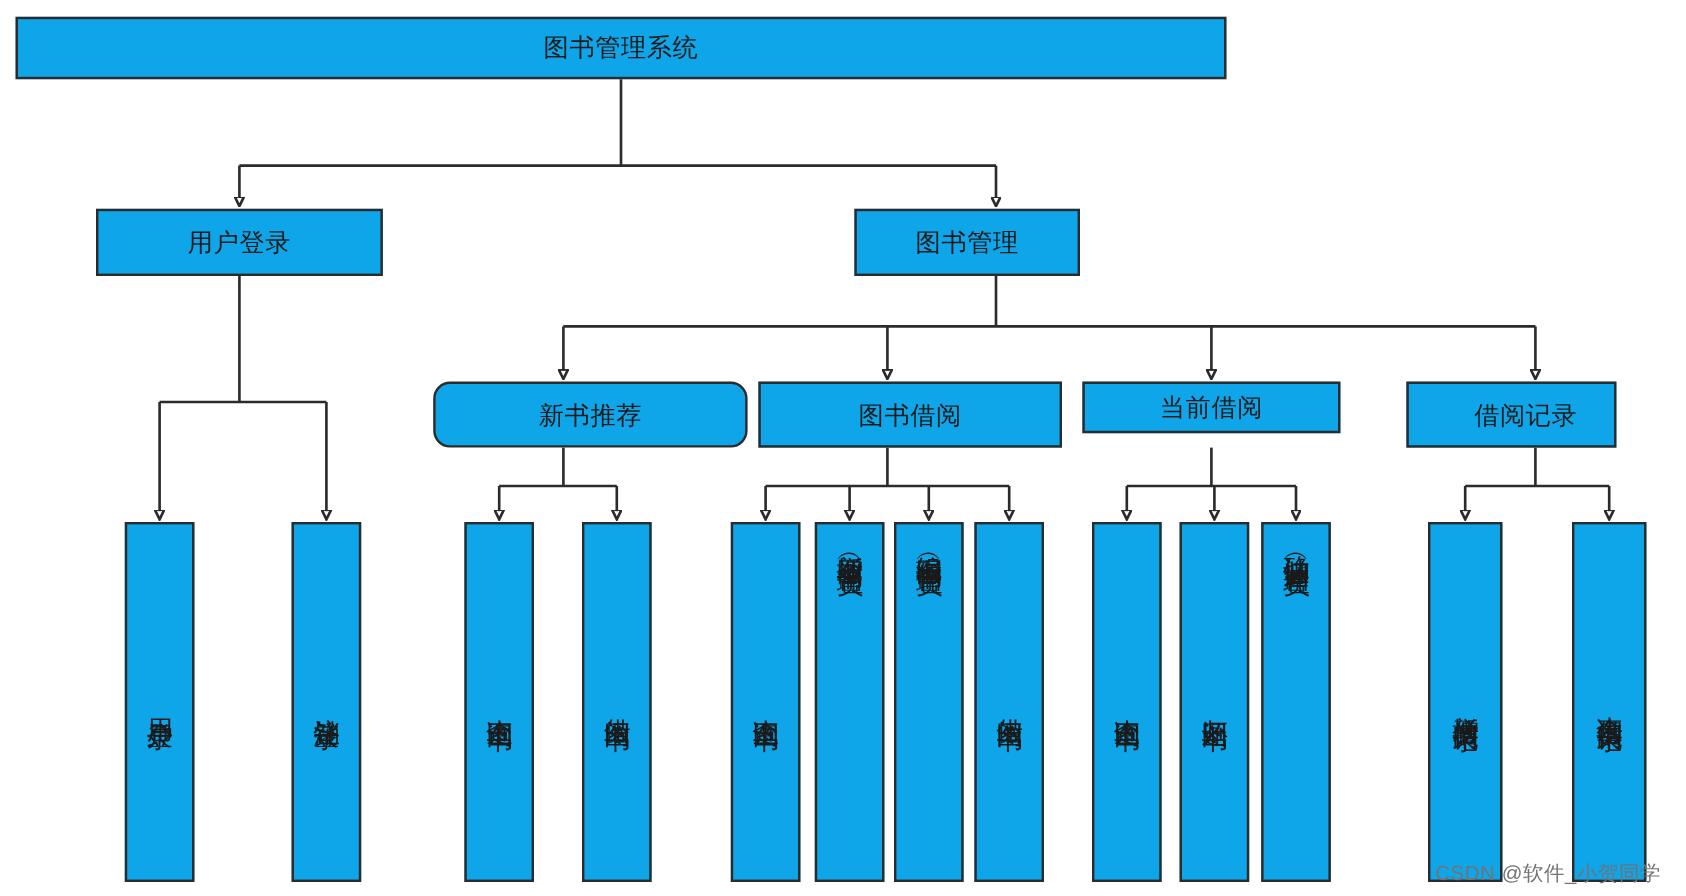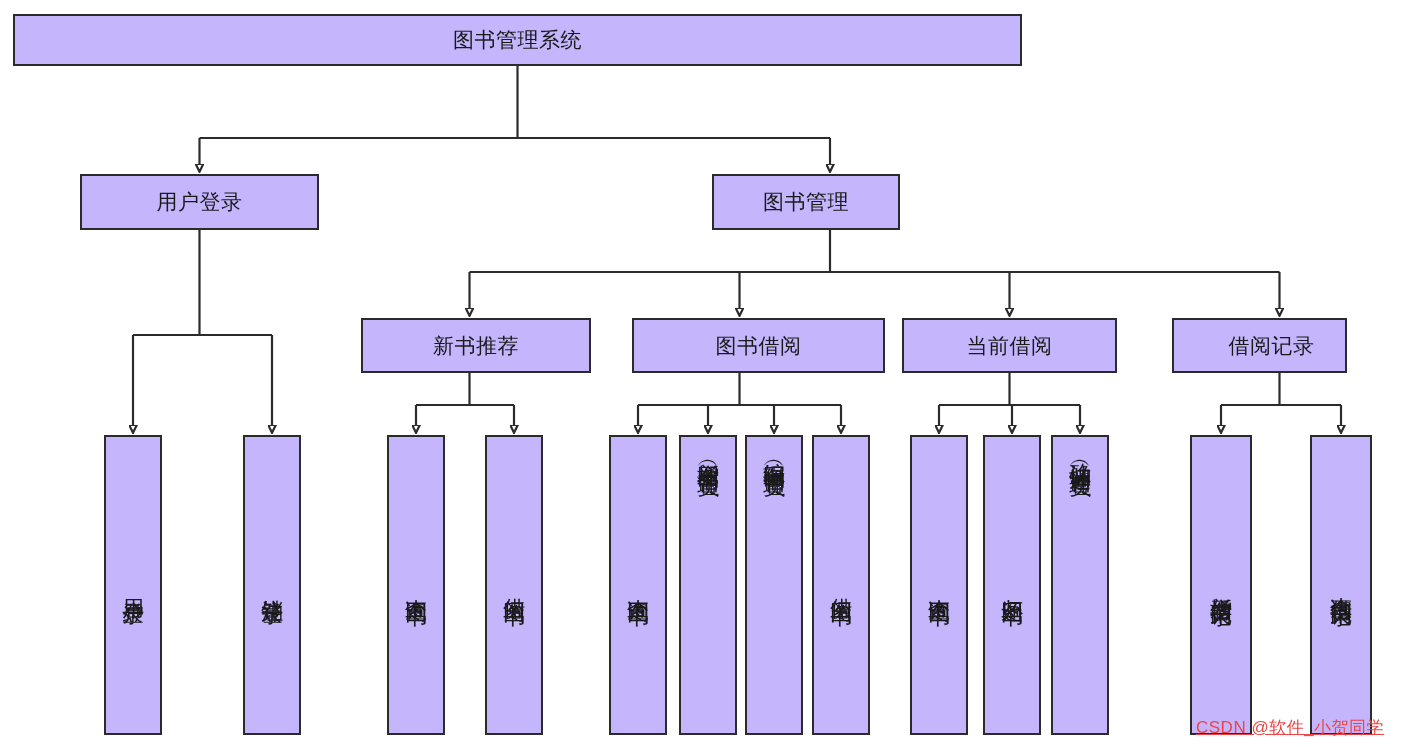--- a/index.html
+++ b/index.html
@@ -15,21 +15,21 @@
     position: relative;
   }
   #diagram-root {
     position: relative;
     width: 1405px;
     height: 747px;
   }
   .node {
     position: absolute;
     box-sizing: border-box;
-    background: #c4b5fd;
+    background: #0ea5e9;
     border: 2px solid #2b2b2b;
     display: flex;
     align-items: center;
     justify-content: center;
     color: #1a1a1a;
   }
   .node.horiz {
     font-size: 21px;
     letter-spacing: 0.5px;
   }
@@ -122,27 +122,27 @@
   <div id="nodes-layer">
       <div class="node horiz" style="left: 13px; top: 14px; width: 1009px; height: 52px;">
         <span>图书管理系统</span>
       </div>
       <div class="node horiz" style="left: 80px; top: 174px; width: 239px; height: 56px;">
         <span>用户登录</span>
       </div>
       <div class="node horiz" style="left: 712px; top: 174px; width: 188px; height: 56px;">
         <span>图书管理</span>
       </div>
-      <div class="node horiz" style="left: 361px; top: 318px; width: 230px; height: 55px;">
+      <div class="node horiz" style="left: 361px; top: 318px; width: 262px; height: 55px; border-radius: 14px;">
         <span>新书推荐</span>
       </div>
       <div class="node horiz" style="left: 632px; top: 318px; width: 253px; height: 55px;">
         <span>图书借阅</span>
       </div>
-      <div class="node horiz" style="left: 902px; top: 318px; width: 215px; height: 55px;">
+      <div class="node horiz" style="left: 902px; top: 318px; width: 215px; height: 43px;">
         <span>当前借阅</span>
       </div>
       <div class="node horiz" style="left: 1172px; top: 318px; width: 175px; height: 55px; padding-left: 24px;">
         <span>借阅记录</span>
       </div>
       <div class="node vert centered" style="left: 104px; top: 435px; width: 58px; height: 300px;">
         <span class="vlabel">用户登录</span>
       </div>
       <div class="node vert centered" style="left: 243px; top: 435px; width: 58px; height: 300px;">
         <span class="vlabel">注销登录</span>
@@ -175,15 +175,15 @@
         <span class="vlabel">确认归还（管理员）</span>
       </div>
       <div class="node vert centered" style="left: 1190px; top: 435px; width: 62px; height: 300px;">
         <span class="vlabel">新增借阅记录</span>
       </div>
       <div class="node vert centered" style="left: 1310px; top: 435px; width: 62px; height: 300px;">
         <span class="vlabel">查询借阅记录</span>
       </div>
     </div>
 
-  <div class="watermark" style="left: 1196px; top: 716px; color: #ef4444; text-decoration: underline;">CSDN @软件_小贺同学</div>
+  <div class="watermark" style="left: 1196px; top: 716px; color: #737373;">CSDN @软件_小贺同学</div>
 
 </div>
 
 </body></html>

